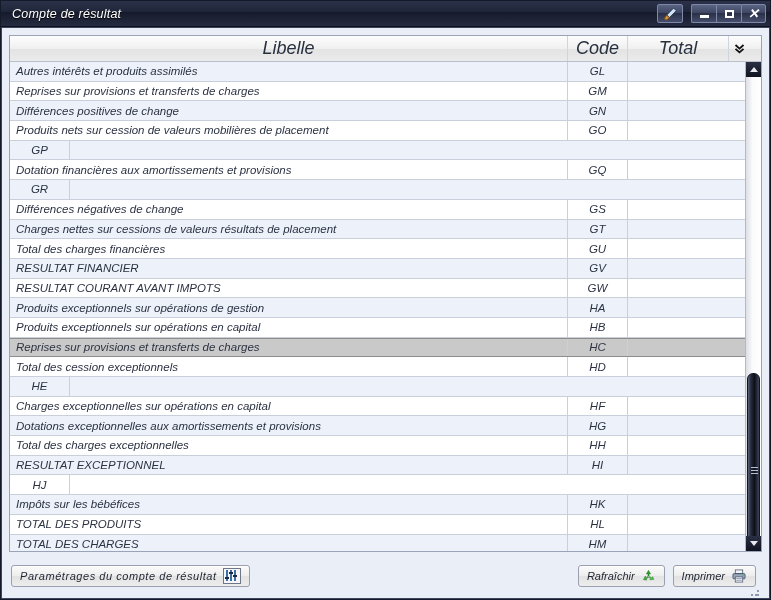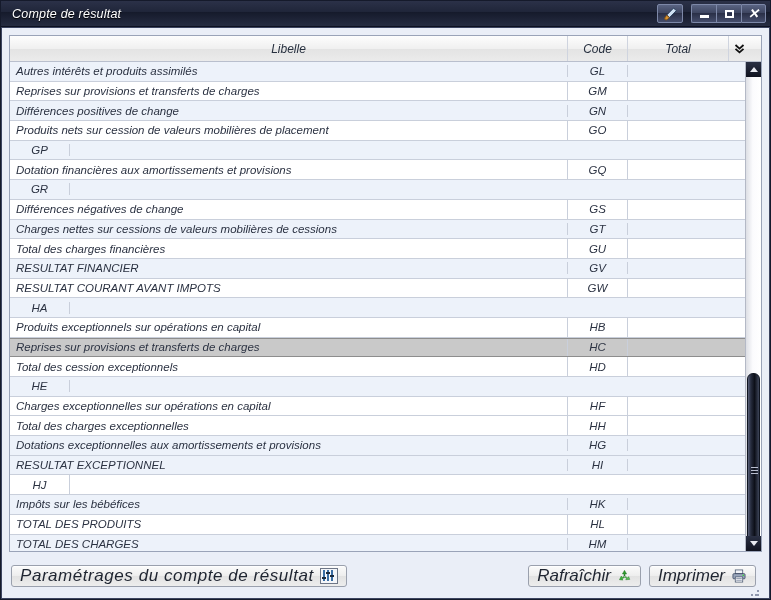--- a/index.html
+++ b/index.html
@@ -70,21 +70,21 @@
     border:1px solid #9aa3b8;
     background:#ffffff;
     display:flex;flex-direction:column;
     overflow:hidden;
   }
   .grid-header{
     flex:0 0 25px;height:25px;
     display:flex;
     background:linear-gradient(to bottom,#fdfdfd 0%,#f0f0f0 50%,#e3e3e3 51%,#ebebeb 100%);
     border-bottom:1px solid #b9bfcd;
-    font-size:12px;color:#27303f;
+    font-size:18px;color:#27303f;
   }
   .hcell{
     display:flex;align-items:center;justify-content:center;
     box-sizing:border-box;
     border-right:1px solid #cfd4df;
     height:100%;
   }
   .hcell.libelle{width:558px;}
   .hcell.code{width:60px;}
   .hcell.total{width:101px;}
@@ -94,21 +94,21 @@
   .grid-body{
     position:relative;flex:1 1 auto;overflow:hidden;
     background:#ffffff;
   }
   .rows{position:absolute;left:0;top:0;right:16px;}
   .row{
     display:flex;height:19.7px;box-sizing:border-box;
     border-bottom:1px solid #c9cfdb;
     font-size:11.5px;color:#2b3242;
   }
-  .row.alt{background:#edf2fa;align-items:center;}
+  .row.alt{background:#edf2fa;}
   .row.plain{background:#ffffff;}
   .row.hover{
     background:#c9c9c9;
     border-top:1px solid #8d8d8d;border-bottom:1px solid #8d8d8d;
   }
   .cell{
     box-sizing:border-box;display:flex;align-items:center;
     border-right:1px solid #c9cfdb;
     overflow:hidden;white-space:nowrap;
   }
@@ -156,21 +156,21 @@
   .footer{
     flex:1 1 auto;position:relative;
     display:flex;align-items:center;
     padding:0 2px;
   }
   .btn{
     box-sizing:border-box;
     background:linear-gradient(to bottom,#fbfbfb 0%,#eeeeee 48%,#e2e2e2 50%,#ededed 100%);
     border:1px solid #9aa0ad;
     border-radius:3px;
-    font-size:17px;color:#1e2430;
+    font-size:11px;color:#1e2430;
     height:22px;
     display:inline-flex;align-items:center;gap:6px;
     padding:0 8px;
     cursor:pointer;
     box-shadow:0 1px 0 rgba(255,255,255,.7) inset;
   }
   .btn-params{letter-spacing:.55px;}
   .footer-right{position:absolute;right:6px;display:flex;gap:8px;align-items:flex-end;}
 
   
@@ -281,40 +281,41 @@
             <div class="row alt">
               <div class="cell code">GR</div>
               <div class="cell total"></div>
             </div>
             <div class="row plain">
               <div class="cell libelle">Différences négatives de change</div>
               <div class="cell code">GS</div>
               <div class="cell total"></div>
             </div>
             <div class="row alt">
-              <div class="cell libelle">Charges nettes sur cessions de valeurs mobilières de cessions</div>
+              <div class="cell libelle">Charges nettes sur cessions de valeurs résultats de placement</div>
               <div class="cell code">GT</div>
               <div class="cell total"></div>
             </div>
             <div class="row plain">
               <div class="cell libelle">Total des charges financières</div>
               <div class="cell code">GU</div>
               <div class="cell total"></div>
             </div>
             <div class="row alt">
               <div class="cell libelle">RESULTAT FINANCIER</div>
               <div class="cell code">GV</div>
               <div class="cell total"></div>
             </div>
             <div class="row plain">
               <div class="cell libelle">RESULTAT COURANT AVANT IMPOTS</div>
               <div class="cell code">GW</div>
               <div class="cell total"></div>
             </div>
             <div class="row alt">
+              <div class="cell libelle">Produits exceptionnels sur opérations de gestion</div>
               <div class="cell code">HA</div>
               <div class="cell total"></div>
             </div>
             <div class="row plain">
               <div class="cell libelle">Produits exceptionnels sur opérations en capital</div>
               <div class="cell code">HB</div>
               <div class="cell total"></div>
             </div>
             <div class="row hover">
               <div class="cell libelle">Reprises sur provisions et transferts de charges</div>
@@ -328,28 +329,28 @@
             </div>
             <div class="row alt">
               <div class="cell code">HE</div>
               <div class="cell total"></div>
             </div>
             <div class="row plain">
               <div class="cell libelle">Charges exceptionnelles sur opérations en capital</div>
               <div class="cell code">HF</div>
               <div class="cell total"></div>
             </div>
+            <div class="row alt">
+              <div class="cell libelle">Dotations exceptionnelles aux amortissements et provisions</div>
+              <div class="cell code">HG</div>
+              <div class="cell total"></div>
+            </div>
             <div class="row plain">
               <div class="cell libelle">Total des charges exceptionnelles</div>
               <div class="cell code">HH</div>
-              <div class="cell total"></div>
-            </div>
-            <div class="row alt">
-              <div class="cell libelle">Dotations exceptionnelles aux amortissements et provisions</div>
-              <div class="cell code">HG</div>
               <div class="cell total"></div>
             </div>
             <div class="row alt">
               <div class="cell libelle">RESULTAT EXCEPTIONNEL</div>
               <div class="cell code">HI</div>
               <div class="cell total"></div>
             </div>
             <div class="row plain">
               <div class="cell code">HJ</div>
               <div class="cell total"></div>

